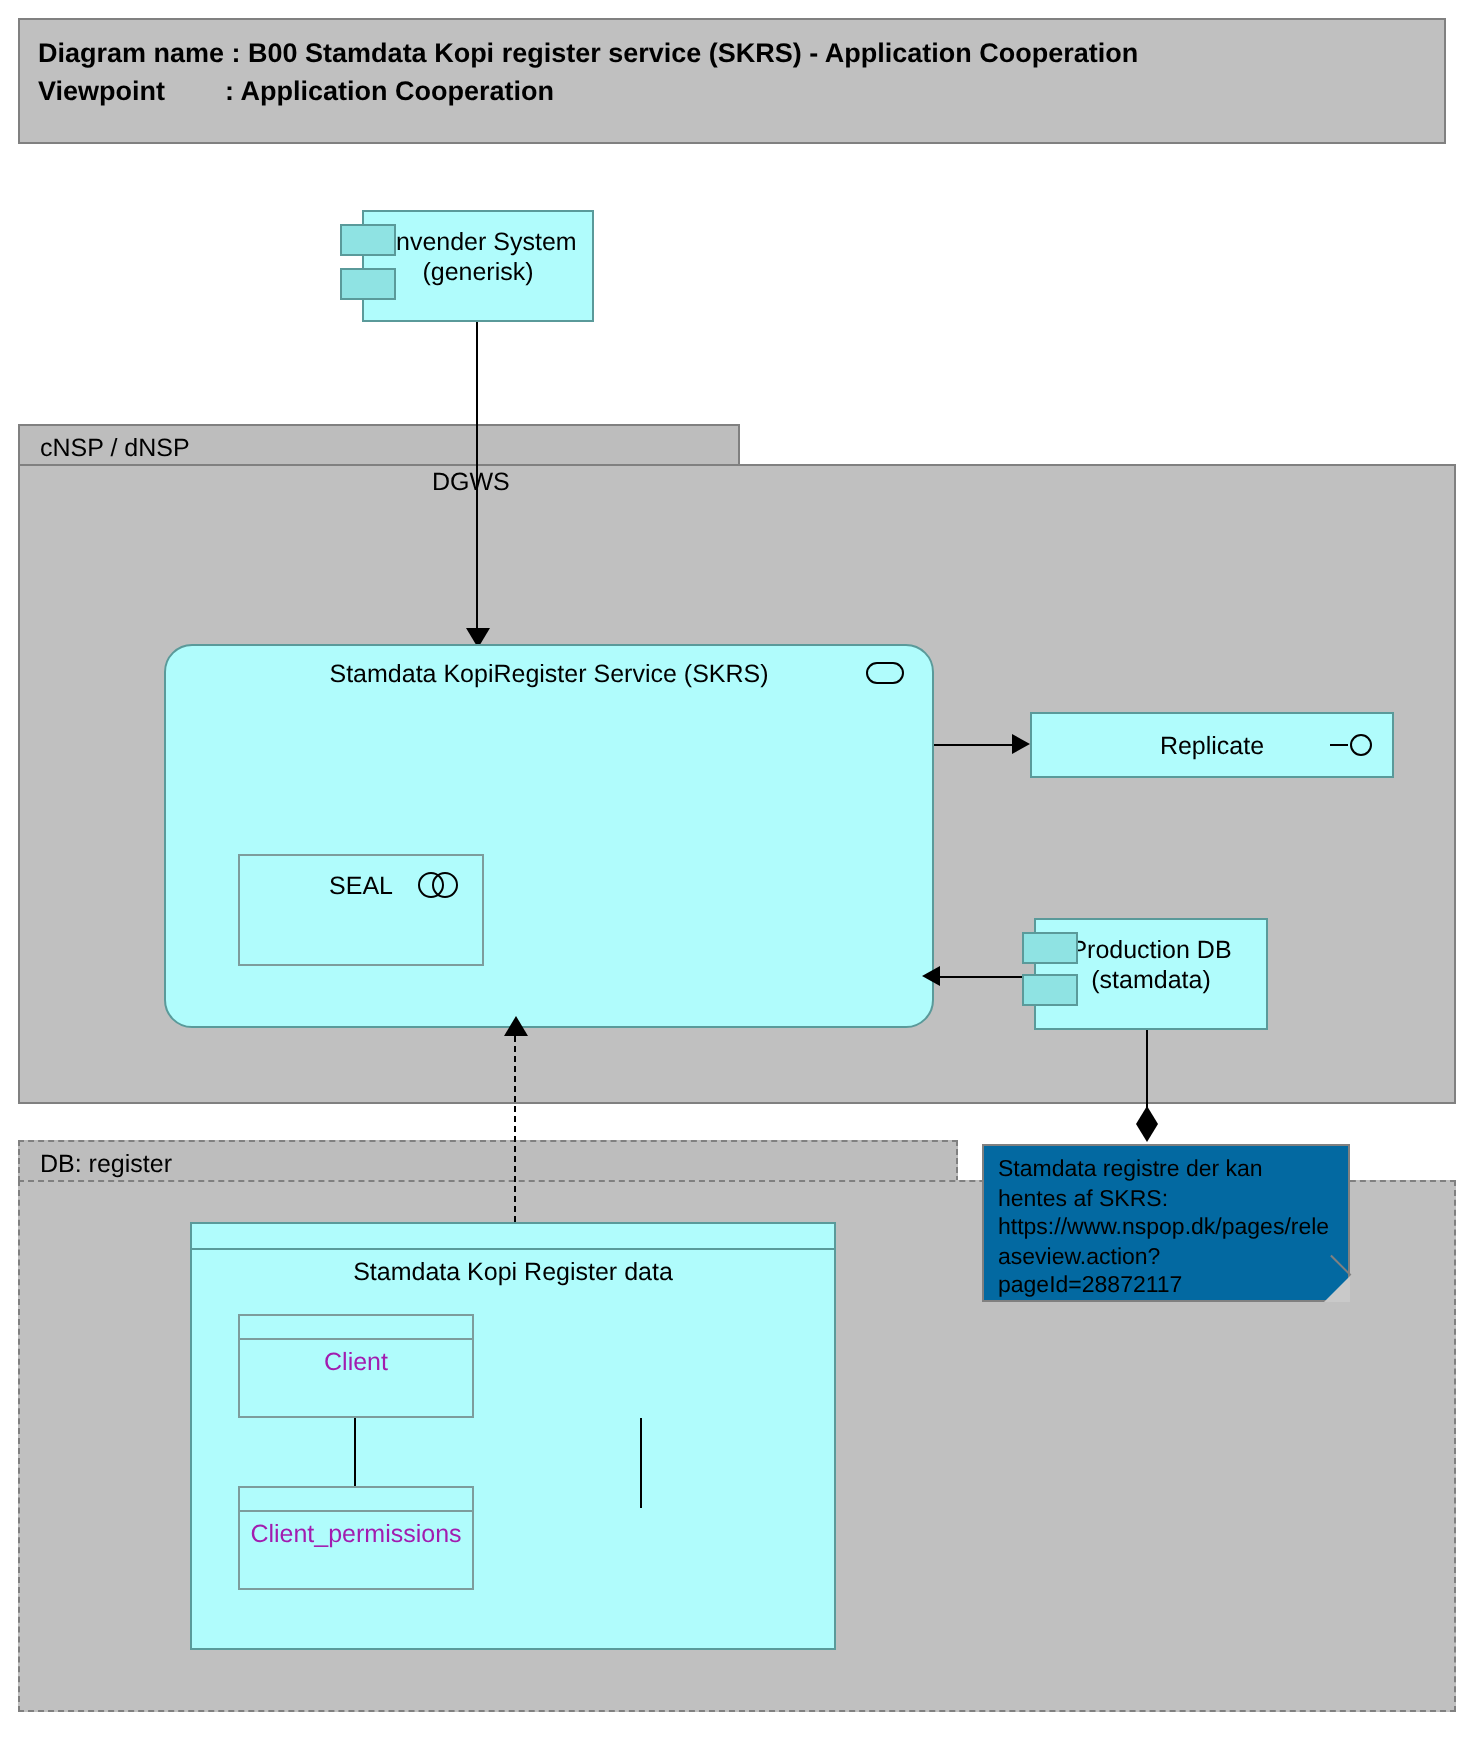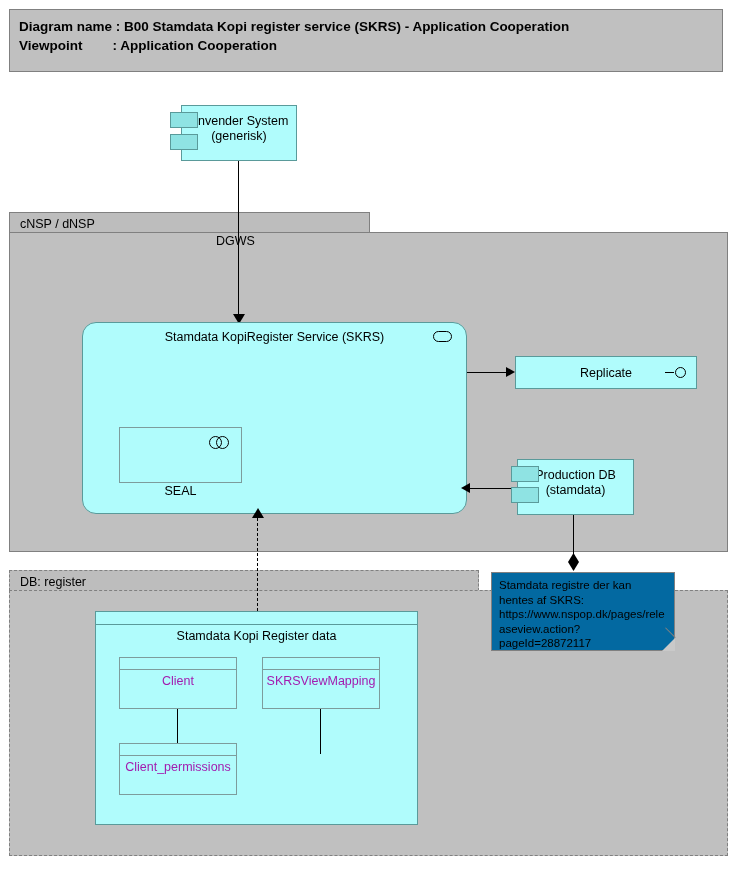--- a/index.html
+++ b/index.html
@@ -171,21 +171,21 @@
 
   <div class="vline" style="left:238px;top:161px;height:155px;"></div>
   <div class="arrow-down" style="left:233px;top:314px;"></div>
   <div class="edge-label" style="left:216px;top:234px;">DGWS</div>
 
   <div class="svc" style="left:82px;top:322px;width:385px;height:192px;">
     <div class="node-label" style="top:7px;">Stamdata KopiRegister Service (SKRS)</div>
     <div class="icon-oval" style="right:14px;top:8px;"></div>
 
     <div class="subrect" style="left:36px;top:104px;width:123px;height:56px;">
-      <div class="node-label" style="top:8px;margin-top:48px;">SEAL</div>
+      <div class="node-label" style="top:8px;">SEAL</div>
       <div class="icon-collab" style="right:12px;top:8px;">
         <i style="left:0;"></i>
           <i style="left:7px;"></i>
       </div>
     </div>
   </div>
 
   <div class="hline" style="left:467px;top:372px;width:43px;"></div>
   <div class="arrow-right" style="left:506px;top:367px;"></div>
 
@@ -219,24 +219,20 @@
 
   <div class="node" style="left:95px;top:611px;width:323px;height:214px;">
     <div class="entity-strip" style="height:13px;border-bottom:1px solid #5a9a9a;"></div>
     <div class="node-label" style="top:17px;">Stamdata Kopi Register data</div>
 
     <div class="entity" style="left:23px;top:45px;width:118px;height:52px;">
       <div class="entity-strip"></div>
       <div class="entity-label">Client</div>
     </div>
 
-    <div class="entity" style="left:166px;top:45px;width:118px;height:52px;">
-      <div class="entity-strip"></div>
-      <div class="entity-label">SKRSViewMapping</div>
-    </div>
 
     <div class="vline-thin" style="left:81px;top:97px;height:45px;"></div>
     <div class="vline-thin" style="left:224px;top:97px;height:45px;"></div>
 
     <div class="entity" style="left:23px;top:131px;width:118px;height:52px;">
       <div class="entity-strip"></div>
       <div class="entity-label">Client_permissions</div>
     </div>
 
   </div>

